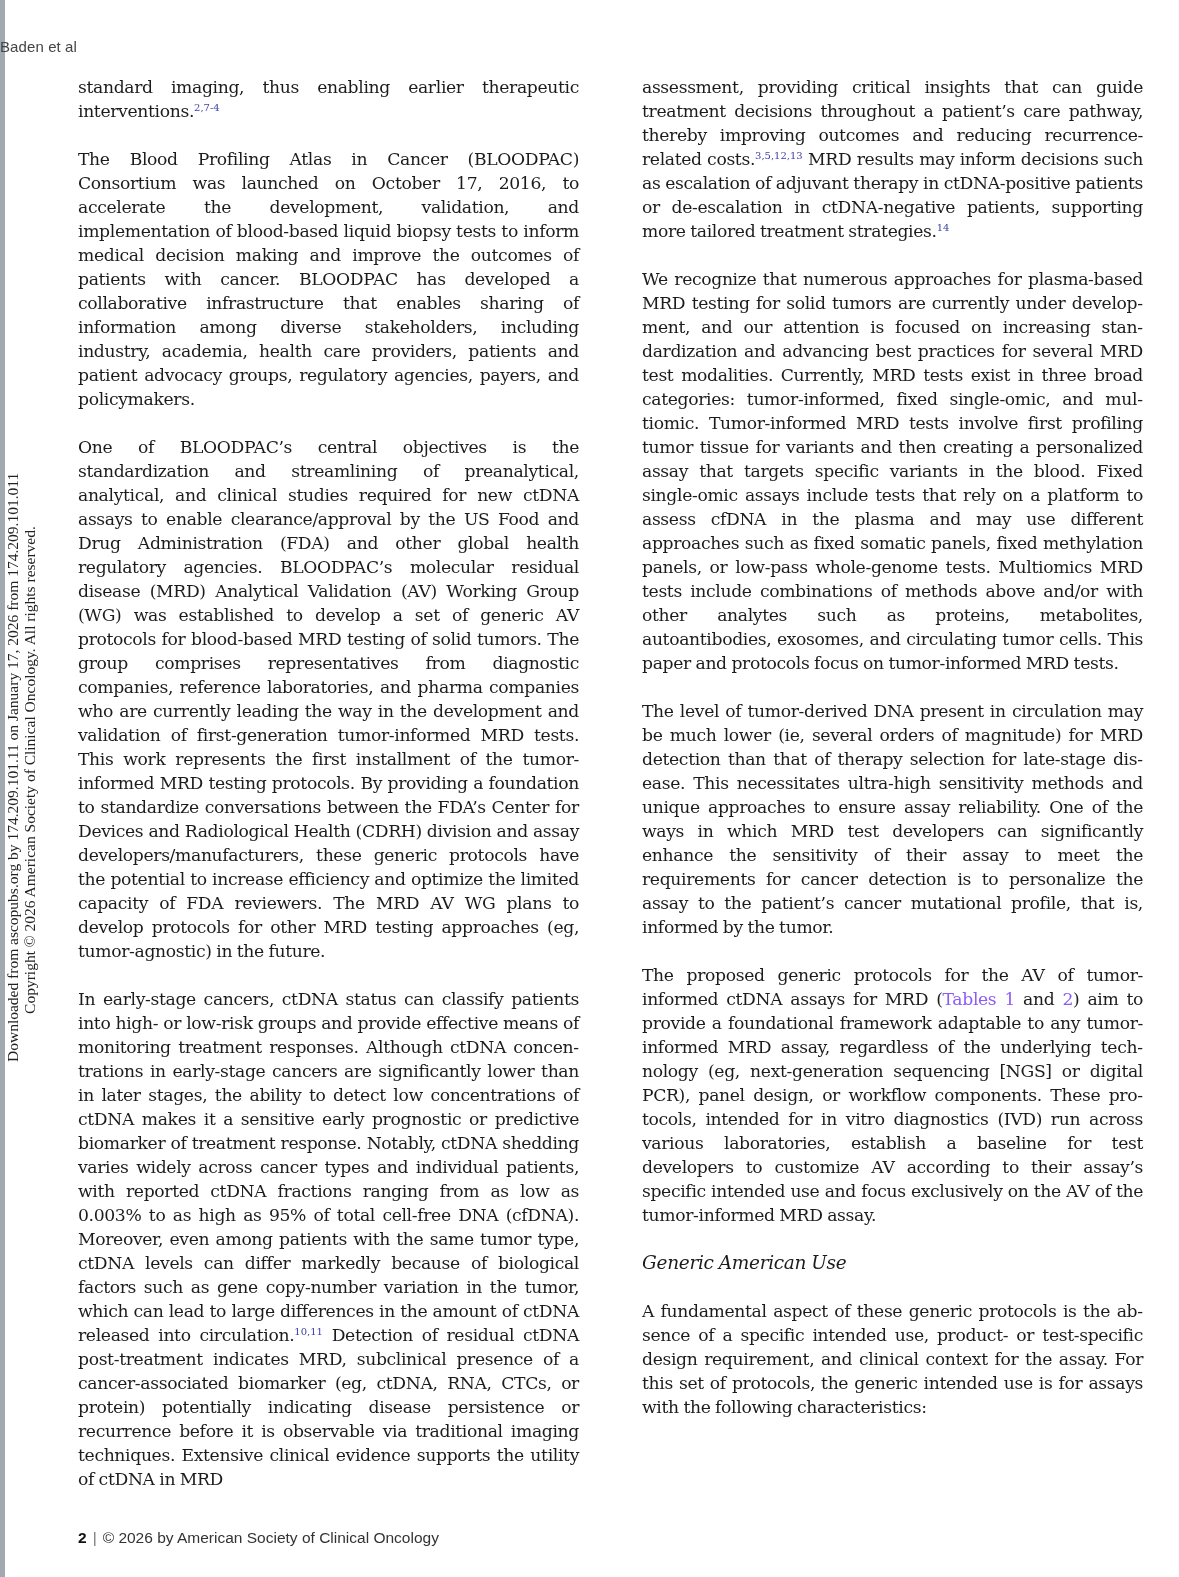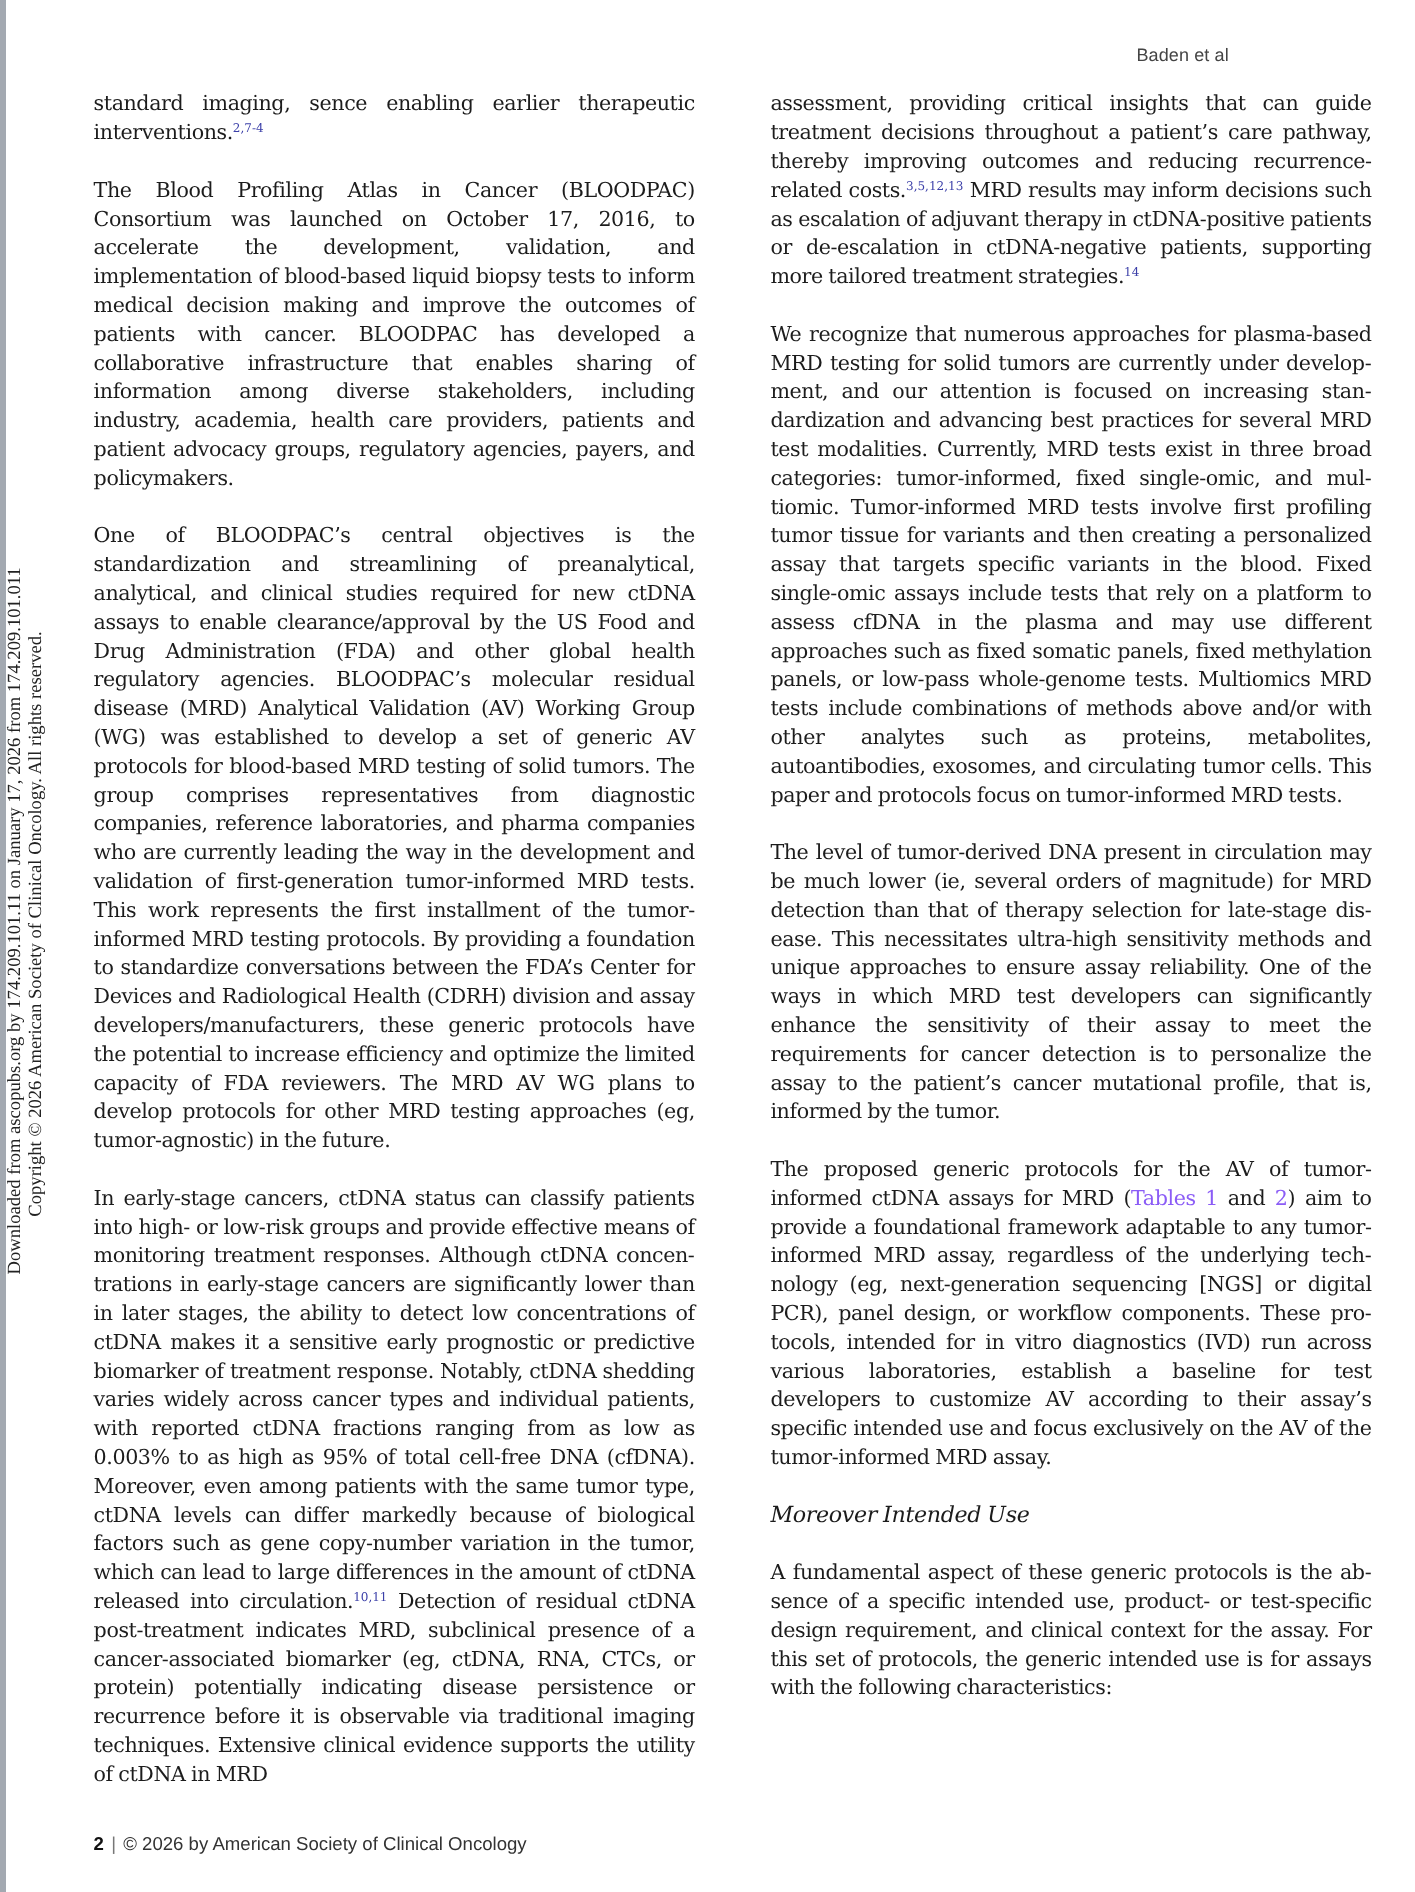--- a/index.html
+++ b/index.html
@@ -6,21 +6,21 @@
   body {
     width: 1179px; height: 1577px; position: relative; overflow: hidden;
     background: #ffffff; color: #1a1a1a;
     font-family: "DejaVu Serif", "Liberation Serif", serif;
   }
   .edge-strip {
     position: absolute; left: 0; top: 0; width: 5px; height: 1577px;
     background: #a3a9b1;
   }
   .running-head {
-    position: absolute; top: 38px; left: 0; width: 1024px; text-align: right;
+    position: absolute; top: 38px; left: 0; width: 1024px; text-align: left;
     font-family: "Liberation Sans", sans-serif; font-size: 15px; color: #444;
     letter-spacing: 0.1px;
   }
   .side-note {
     position: absolute; left: 4px; top: 478px; width: 48px; height: 584px;
   }
   .side-note-inner {
     position: absolute; left: 0; top: 0; width: 584px; height: 48px;
     transform-origin: 0 0; transform: translate(0, 584px) rotate(-90deg);
     font-family: "Liberation Serif", serif; font-size: 15.5px; line-height: 17px;
@@ -65,30 +65,30 @@
 <div class="running-head">Baden et al</div>
 
 <div class="side-note">
   <div class="side-note-inner">
     <div>Downloaded from ascopubs.org by 174.209.101.11 on January 17, 2026 from 174.209.101.011</div>
     <div>Copyright © 2026 American Society of Clinical Oncology. All rights reserved.</div>
   </div>
 </div>
 
 <div class="col col-left">
-  <p><span>standard imaging, sence enabling earlier therapeutic interventions.</span><sup class="ref">2,7-4</sup></p>
+  <p><span>standard imaging, thus enabling earlier therapeutic interventions.</span><sup class="ref">2,7-4</sup></p>
   <p>The Blood Profiling Atlas in Cancer (BLOODPAC) Consortium was launched on October 17, 2016, to accelerate the devel­opment, validation, and implementation of blood-based liquid biopsy tests to inform medical decision making and improve the outcomes of patients with cancer. BLOODPAC has developed a collaborative infrastructure that enables sharing of information among diverse stakeholders, in­cluding industry, academia, health care providers, patients and patient advocacy groups, regulatory agencies, payers, and policymakers.</p>
   <p>One of BLOODPAC’s central objectives is the standardization and streamlining of preanalytical, analytical, and clinical studies required for new ctDNA assays to enable clearance/​approval by the US Food and Drug Administration (FDA) and other global health regulatory agencies. BLOODPAC’s mo­lecular residual disease (MRD) Analytical Validation (AV) Working Group (WG) was established to develop a set of generic AV protocols for blood-based MRD testing of solid tumors. The group comprises representatives from diag­nostic companies, reference laboratories, and pharma companies who are currently leading the way in the devel­opment and validation of first-generation tumor-informed MRD tests. This work represents the first installment of the tumor-informed MRD testing protocols. By providing a foundation to standardize conversations between the FDA’s Center for Devices and Radiological Health (CDRH) division and assay developers/manufacturers, these generic proto­cols have the potential to increase efficiency and optimize the limited capacity of FDA reviewers. The MRD AV WG plans to develop protocols for other MRD testing approaches (eg, tumor-agnostic) in the future.</p>
   <p class="last"><span>In early-stage cancers, ctDNA status can classify patients into high- or low-risk groups and provide effective means of monitoring treatment responses. Although ctDNA concen­trations in early-stage cancers are significantly lower than in later stages, the ability to detect low concentrations of ctDNA makes it a sensitive early prognostic or predictive biomarker of treatment response. Notably, ctDNA shedding varies widely across cancer types and individual patients, with reported ctDNA fractions ranging from as low as 0.003% to as high as 95% of total cell-free DNA (cfDNA). Moreover, even among patients with the same tumor type, ctDNA levels can differ markedly because of biological factors such as gene copy-number variation in the tumor, which can lead to large differences in the amount of ctDNA released into circulation.</span><sup class="ref">10,11</sup><span> Detection of residual ctDNA post-treatment indicates MRD, subclinical presence of a cancer-associated biomarker (eg, ctDNA, RNA, CTCs, or protein) potentially indicating disease persistence or recurrence before it is observable via traditional imaging techniques. Extensive clinical evidence supports the utility of ctDNA in MRD</span></p>
 </div>
 
 <div class="col col-right">
   <p><span>assessment, providing critical insights that can guide treatment decisions throughout a patient’s care pathway, thereby improving outcomes and reducing recurrence-related costs.</span><sup class="ref">3,5,12,13</sup><span> MRD results may inform decisions such as escalation of adjuvant therapy in ctDNA-positive patients or de-escalation in ctDNA-negative patients, supporting more tailored treatment strategies.</span><sup class="ref">14</sup></p>
   <p>We recognize that numerous approaches for plasma-based MRD testing for solid tumors are currently under develop­ment, and our attention is focused on increasing stan­dardization and advancing best practices for several MRD test modalities. Currently, MRD tests exist in three broad categories: tumor-informed, fixed single-omic, and mul­tiomic. Tumor-informed MRD tests involve first profiling tumor tissue for variants and then creating a personalized assay that targets specific variants in the blood. Fixed single-omic assays include tests that rely on a platform to assess cfDNA in the plasma and may use different approaches such as fixed somatic panels, fixed methylation panels, or low-pass whole-genome tests. Multiomics MRD tests include combinations of methods above and/or with other analytes such as proteins, metabolites, autoantibodies, exosomes, and circulating tumor cells. This paper and protocols focus on tumor-informed MRD tests.</p>
   <p>The level of tumor-derived DNA present in circulation may be much lower (ie, several orders of magnitude) for MRD detection than that of therapy selection for late-stage dis­ease. This necessitates ultra-high sensitivity methods and unique approaches to ensure assay reliability. One of the ways in which MRD test developers can significantly enhance the sensitivity of their assay to meet the requirements for cancer detection is to personalize the assay to the patient’s cancer mutational profile, that is, informed by the tumor.</p>
   <p><span>The proposed generic protocols for the AV of tumor-informed ctDNA assays for MRD (</span><span class="link">Tables 1</span><span> and </span><span class="link">2</span><span>) aim to provide a foundational framework adaptable to any tumor-informed MRD assay, regardless of the underlying tech­nology (eg, next-generation sequencing [NGS] or digital PCR), panel design, or workflow components. These pro­tocols, intended for in vitro diagnostics (IVD) run across various laboratories, establish a baseline for test developers to customize AV according to their assay’s specific intended use and focus exclusively on the AV of the tumor-informed MRD assay.</span></p>
-  <h3 class="subsection">Moreover Intended Use</h3>
+  <h3 class="subsection">Generic American Use</h3>
   <p class="last">A fundamental aspect of these generic protocols is the ab­sence of a specific intended use, product- or test-specific design requirement, and clinical context for the assay. For this set of protocols, the generic intended use is for assays with the following characteristics:</p>
 </div>
 
 <div class="footer">
   <span class="page-num">2</span><span class="sep">|</span><span>© 2026 by American Society of Clinical Oncology</span>
 </div>
 
 </body></html>

